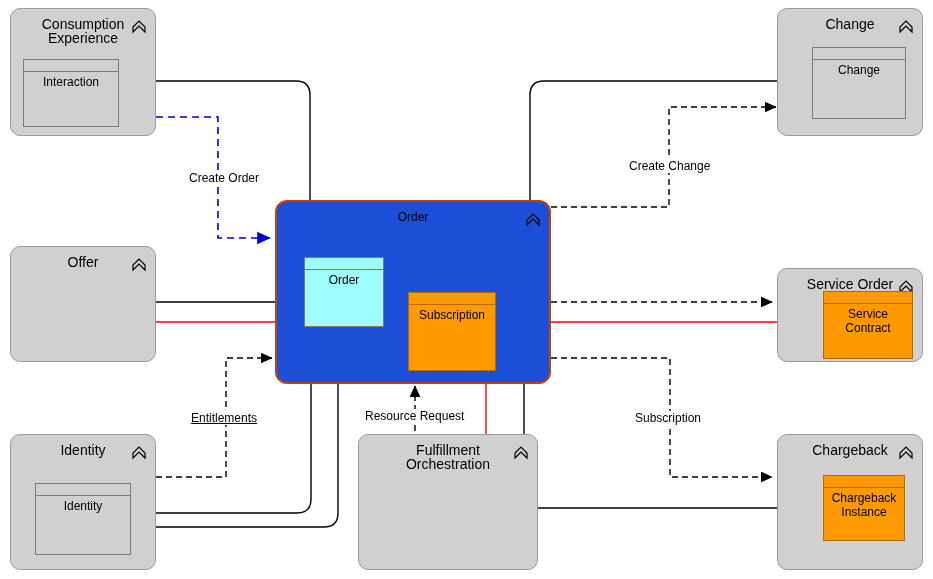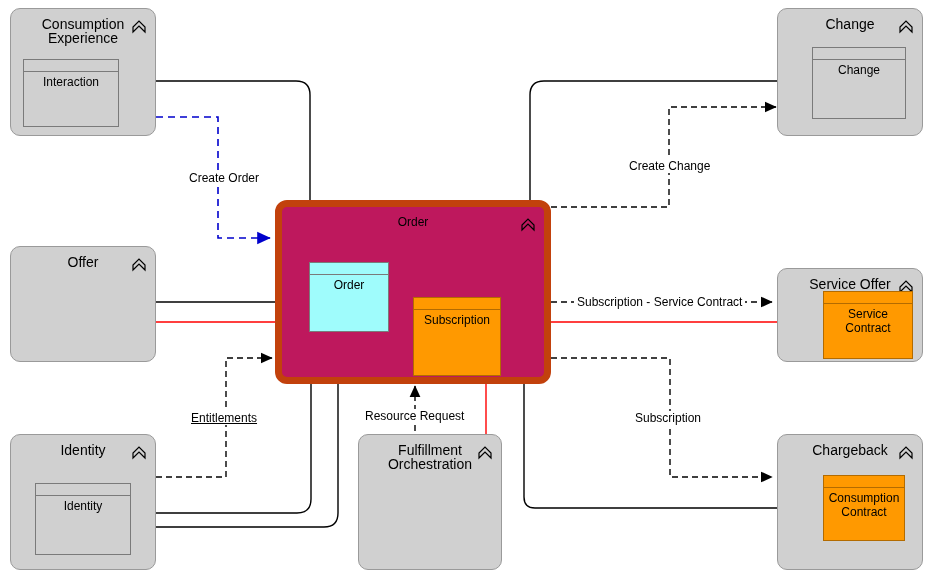--- a/index.html
+++ b/index.html
@@ -14,21 +14,21 @@
   .chev{position:absolute;right:8px;top:9px;width:16px;height:18px;}
   .elem{position:absolute;box-sizing:border-box;border:1px solid #7a7a7a;}
   .elem .bar{position:absolute;left:0;right:0;top:0;height:12px;
          border-bottom:1px solid #7a7a7a;box-sizing:border-box;}
   .elem .lbl{position:absolute;left:0;right:0;top:13px;text-align:center;
          font-size:12px;line-height:14px;padding:2px 3px;box-sizing:border-box;}
   .elem.gray{background:#d0d0d0;}
   .elem.gray .bar{background:#d0d0d0;}
   .elem.orange{background:#ff9900;border-color:#b36b00;}
   .elem.orange .bar{background:#ff9900;border-bottom-color:#b36b00;}
-  .container{position:absolute;background:#be185d;border:7px solid #c2410c;
+  .container{position:absolute;background:#1d4ed8;border:2px solid #c2410c;
          border-radius:12px;box-sizing:border-box;}
   .container-title{position:absolute;left:0;right:0;top:8px;text-align:center;
          font-size:12px;line-height:14px;padding:0 24px;box-sizing:border-box;}
   .edge-label{position:absolute;font-size:12px;line-height:14px;
          background:#ffffff;padding:0 3px;white-space:nowrap;color:#000000;}
 </style>
 </head>
 <body>
 
 <div id="canvas">
@@ -103,21 +103,21 @@
   <div class="group" style="left:10px;top:246px;width:146px;height:116px;padding-left:36px;">
     <div class="group-title">Offer</div>
     <span class="chev">
       <svg viewBox="0 0 16 18" width="16" height="18">
           <path d="M2,14 L2,9 L8,3 L14,9 L14,14 L8,8 z" fill="none" stroke="#000" stroke-width="1.2"></path>
         </svg>
     </span>
   </div>
 
   <div class="group" style="left:777px;top:268px;width:146px;height:94px;">
-    <div class="group-title">Service Offer</div>
+    <div class="group-title">Service Order</div>
     <span class="chev">
       <svg viewBox="0 0 16 18" width="16" height="18">
           <path d="M2,14 L2,9 L8,3 L14,9 L14,14 L8,8 z" fill="none" stroke="#000" stroke-width="1.2"></path>
         </svg>
     </span>
     <div class="elem orange" style="left:45px;top:22px;width:90px;height:68px;">
       <div class="bar"></div>
       <div class="lbl">Service Contract</div>
     </div>
   </div>
@@ -128,39 +128,39 @@
       <svg viewBox="0 0 16 18" width="16" height="18">
           <path d="M2,14 L2,9 L8,3 L14,9 L14,14 L8,8 z" fill="none" stroke="#000" stroke-width="1.2"></path>
         </svg>
     </span>
     <div class="elem gray" style="left:24px;top:48px;width:96px;height:72px;">
       <div class="bar"></div>
       <div class="lbl">Identity</div>
     </div>
   </div>
 
-  <div class="group" style="left:358px;top:434px;width:144px;height:136px;">
+  <div class="group" style="left:358px;top:434px;width:180px;height:136px;">
     <div class="group-title">Fulfillment Orchestration</div>
     <span class="chev">
       <svg viewBox="0 0 16 18" width="16" height="18">
           <path d="M2,14 L2,9 L8,3 L14,9 L14,14 L8,8 z" fill="none" stroke="#000" stroke-width="1.2"></path>
         </svg>
     </span>
   </div>
 
   <div class="group" style="left:777px;top:434px;width:146px;height:136px;">
     <div class="group-title">Chargeback</div>
     <span class="chev">
       <svg viewBox="0 0 16 18" width="16" height="18">
           <path d="M2,14 L2,9 L8,3 L14,9 L14,14 L8,8 z" fill="none" stroke="#000" stroke-width="1.2"></path>
         </svg>
     </span>
     <div class="elem orange" style="left:45px;top:40px;width:82px;height:66px;">
       <div class="bar"></div>
-      <div class="lbl">Consumption Contract</div>
+      <div class="lbl">Chargeback Instance</div>
     </div>
   </div>
 
   <div class="container" style="left:275px;top:200px;width:276px;height:184px;">
     <div class="container-title">Order</div>
     <span class="chev">
       <svg viewBox="0 0 16 18" width="16" height="18">
           <path d="M2,14 L2,9 L8,3 L14,9 L14,14 L8,8 z" fill="none" stroke="#000" stroke-width="1.2"></path>
         </svg>
     </span>
@@ -169,18 +169,17 @@
       <div class="lbl">Order</div>
     </div>
     <div class="elem orange" style="left:131px;top:90px;width:88px;height:79px;">
       <div class="bar"></div>
       <div class="lbl">Subscription</div>
     </div>
   </div>
 
   <div class="edge-label" style="left:186px;top:171px;">Create Order</div>
   <div class="edge-label" style="left:626px;top:159px;">Create Change</div>
-  <div class="edge-label" style="left:574px;top:295px;">Subscription - Service Contract</div>
   <div class="edge-label" style="left:188px;top:411px;text-decoration:underline;">Entitlements</div>
   <div class="edge-label" style="left:362px;top:409px;">Resource Request</div>
   <div class="edge-label" style="left:632px;top:411px;">Subscription</div>
 
 </div>
 
 </body></html>

